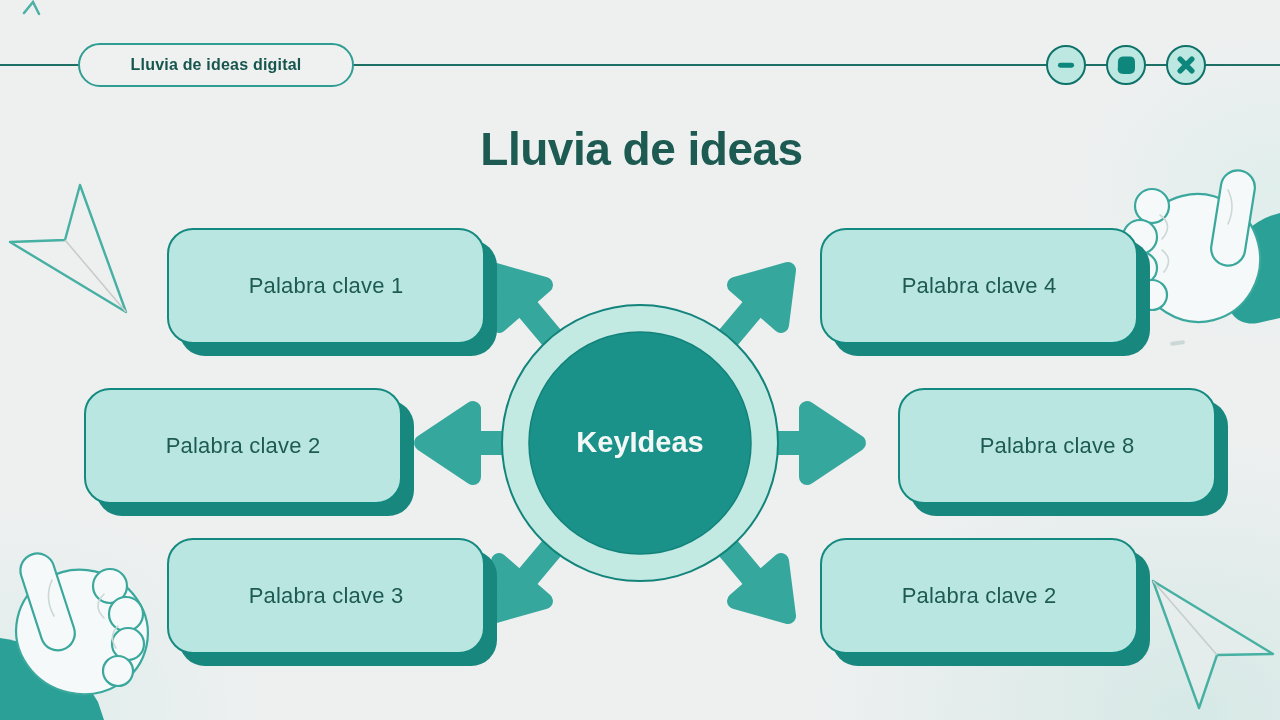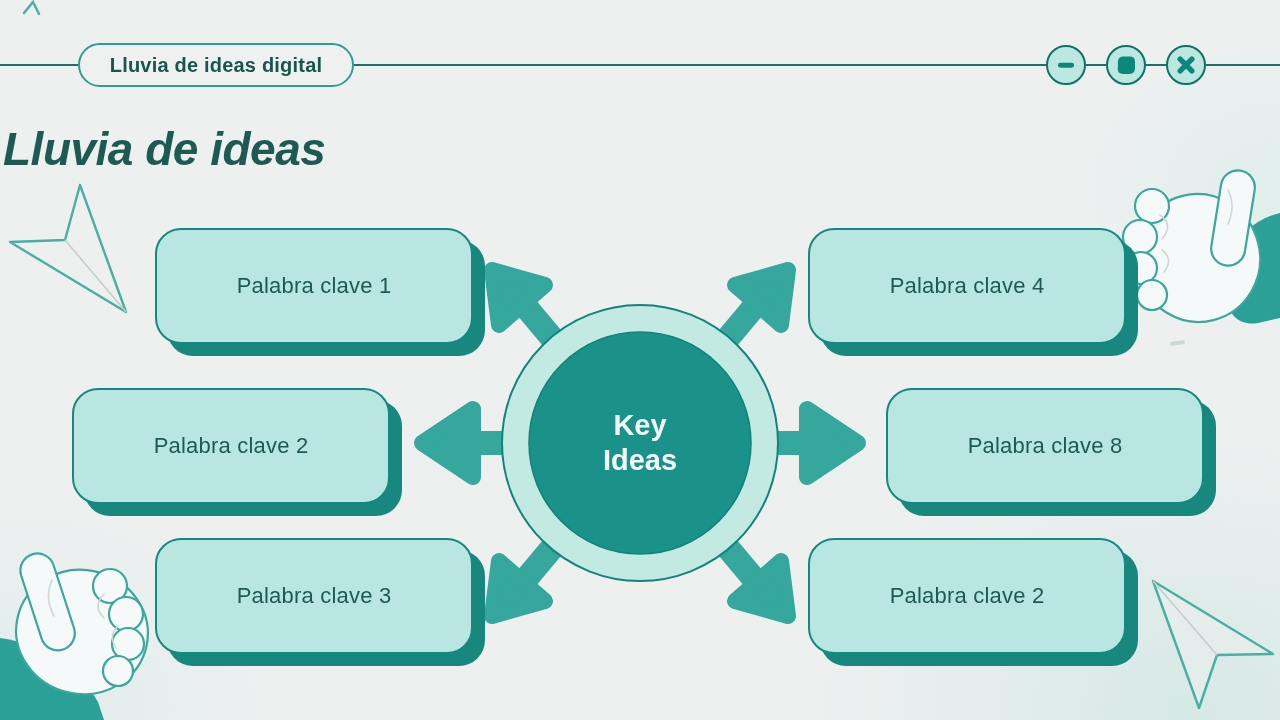--- a/index.html
+++ b/index.html
@@ -23,57 +23,57 @@
     position: absolute; left: 0; right: 0; top: 64px; height: 2px;
     background: #1e6f65; z-index: 2;
   }
 
   .tab-badge {
     position: absolute; left: 78px; top: 43px; width: 276px; height: 44px;
     border: 2px solid #2f9d92; border-radius: 22px; background: #eff1f1;
     display: flex; align-items: center; justify-content: center; z-index: 3;
   }
   .tab-badge span {
-    color: #17564e; font-size: 20px; font-weight: 600; letter-spacing: 0.2px;
+    color: #17564e; font-size: 16px; font-weight: 600; letter-spacing: 0.2px;
   }
 
   .controls { position: absolute; left: 1046px; top: 45px; z-index: 3; display: flex; gap: 20px; }
   .winbtn {
     width: 40px; height: 40px; border-radius: 50%;
     background: #bde7e1; border: 2px solid #0f7268;
     display: flex; align-items: center; justify-content: center;
     padding: 0; cursor: pointer;
   }
   .winbtn svg { display: block; }
 
   .title {
-    position: absolute; left: 3px; right: 0; top: 122px; text-align: left;
+    position: absolute; left: 3px; right: 0; top: 122px; text-align: center;
     color: #1d5b52; font-size: 46px; font-weight: 800; letter-spacing: -0.5px;
     z-index: 2;
-    font-style: italic;
   }
 
   .kw {
     position: absolute; width: 318px; height: 116px;
     background: #b9e6e0; border: 2px solid #13897f; border-radius: 26px;
     box-shadow: 12px 12px 0 #18877e;
     display: flex; align-items: center; justify-content: center;
     z-index: 3;
+    margin-left: 12px;
   }
   .kw span { color: #1d5b52; font-size: 22px; font-weight: 500; letter-spacing: 0.2px; }
   .kw1 { left: 155px; top: 228px; }
   .kw2 { left: 72px;  top: 388px; }
   .kw3 { left: 155px; top: 538px; text-align: right; }
   .kw4 { left: 808px; top: 228px; }
   .kw5 { left: 886px; top: 388px; }
   .kw6 { left: 808px; top: 538px; }
 
   .center-label {
     position: absolute; left: 520px; top: 383px; width: 240px; height: 120px;
-    display: flex; flex-direction: column; align-items: center; justify-content: center;
+    display: flex; flex-direction: row; align-items: center; justify-content: center;
     z-index: 3; pointer-events: none;
   }
   .center-label span {
     color: #f3f8f7; font-size: 29px; font-weight: 700; line-height: 1.22;
   }
 </style>
 </head>
 <body>
 
 <div class="canvas">

